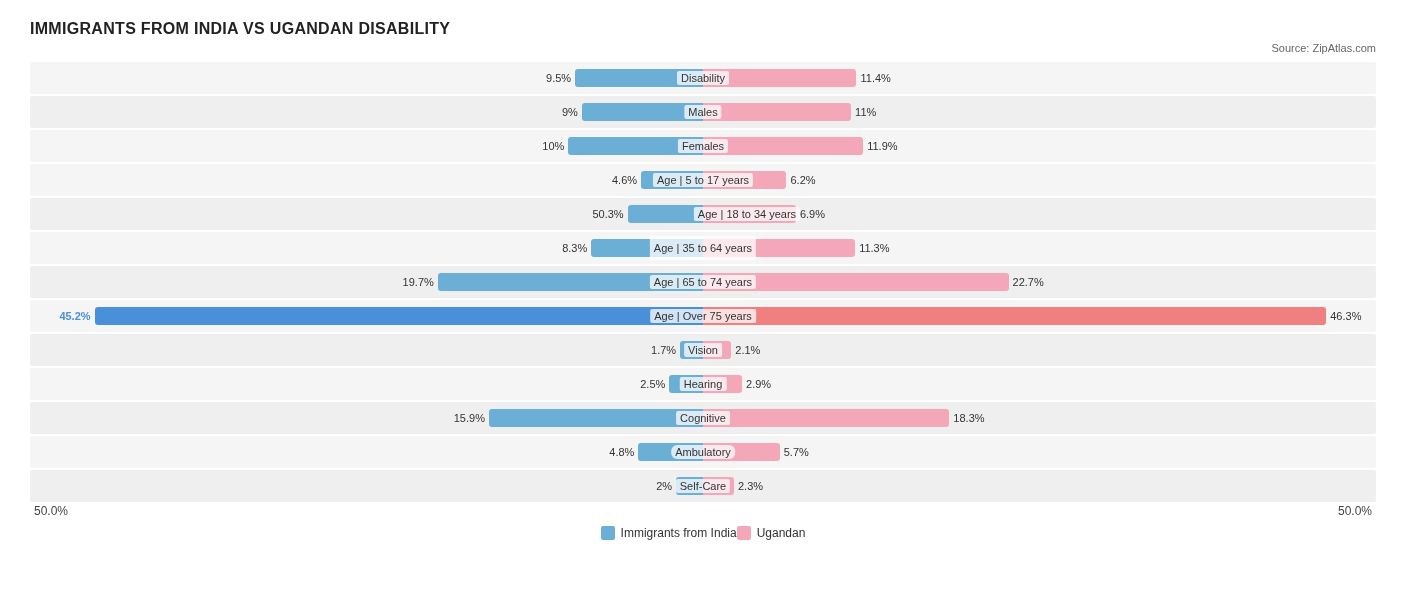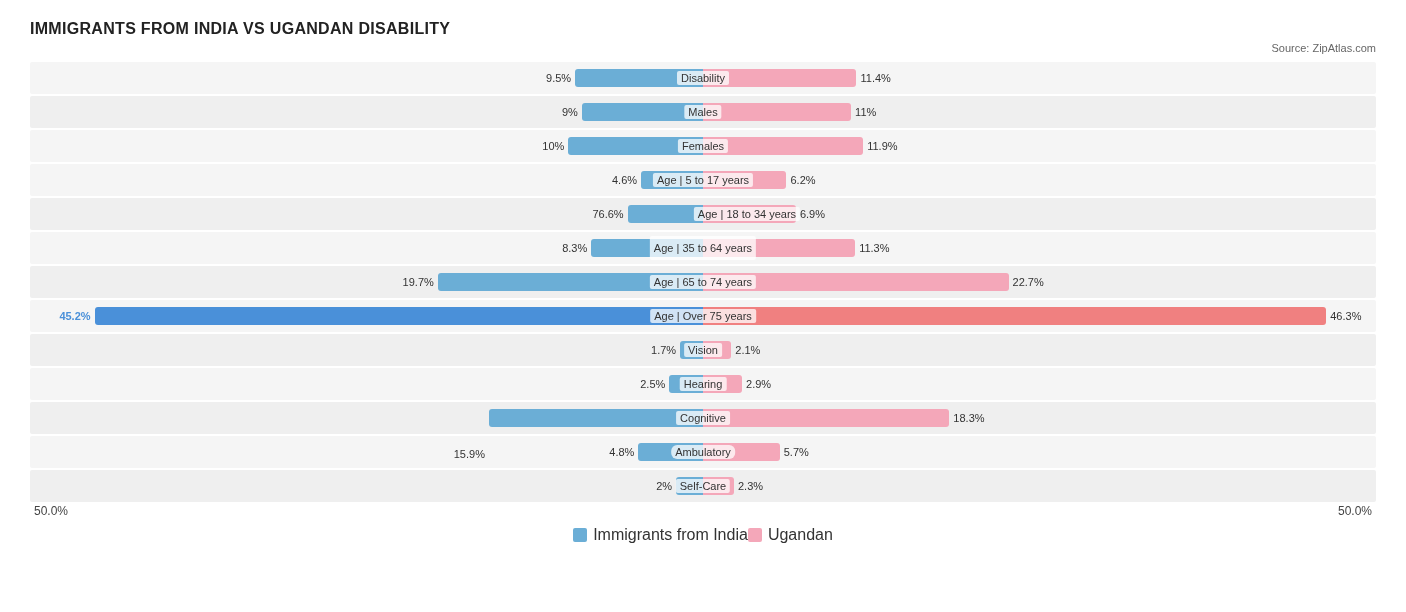--- a/index.html
+++ b/index.html
@@ -73,21 +73,21 @@
       display: flex;
       justify-content: space-between;
       font-size: 12px;
       color: #444;
       padding: 0 4px;
     }
     .legend {
       display: flex;
       justify-content: center;
       margin-top: 8px;
-      font-size: 16px;
+      font-size: 12px;
       color: #333;
     }
     .legend-item {
       display: flex;
       align-items: center;
       gap: 6px;
     }
     .legend-box {
       width: 14px;
       height: 14px;
@@ -130,21 +130,21 @@
       <div class="bar-left" style="right: 50%; width: 4.6%; background: rgb(107, 174, 214);"></div>
       <div class="bar-right" style="left: 50%; width: 6.2%; background: rgb(244, 167, 185);"></div>
       <div class="label-center" style="position: absolute; left: 50%; top: 50%; transform: translate(-50%, -50%); font-size: 11px; color: rgb(51, 51, 51); white-space: nowrap; z-index: 10; background: rgba(255, 255, 255, 0.75); padding: 1px 4px; border-radius: 2px;">Age | 5 to 17 years</div>
       <div style="position: absolute; right: 54.9%; top: 50%; transform: translateY(-50%); font-size: 11px; color: rgb(51, 51, 51); white-space: nowrap; z-index: 10; font-weight: normal;">4.6%</div>
       <div style="position: absolute; left: 56.5%; top: 50%; transform: translateY(-50%); font-size: 11px; color: rgb(51, 51, 51); white-space: nowrap; z-index: 10;">6.2%</div>
     </div>
     <div class="row" style="position: relative; height: 32px; margin-bottom: 2px; background: rgb(239, 239, 239); border-radius: 2px;">
       <div class="bar-left" style="right: 50%; width: 5.6%; background: rgb(107, 174, 214);"></div>
       <div class="bar-right" style="left: 50%; width: 6.9%; background: rgb(244, 167, 185);"></div>
       <div class="label-center" style="position: absolute; left: 50%; top: 50%; transform: translate(-50%, -50%); font-size: 11px; color: rgb(51, 51, 51); white-space: nowrap; z-index: 10; background: rgba(255, 255, 255, 0.75); padding: 1px 4px; border-radius: 2px; margin-left: 44px;">Age | 18 to 34 years</div>
-      <div style="position: absolute; right: 55.9%; top: 50%; transform: translateY(-50%); font-size: 11px; color: rgb(51, 51, 51); white-space: nowrap; z-index: 10; font-weight: normal;">76.6%</div>
+      <div style="position: absolute; right: 55.9%; top: 50%; transform: translateY(-50%); font-size: 11px; color: rgb(51, 51, 51); white-space: nowrap; z-index: 10; font-weight: normal;">50.3%</div>
       <div style="position: absolute; left: 57.2%; top: 50%; transform: translateY(-50%); font-size: 11px; color: rgb(51, 51, 51); white-space: nowrap; z-index: 10;">6.9%</div>
     </div>
     <div class="row" style="position: relative; height: 32px; margin-bottom: 2px; background: rgb(245, 245, 245); border-radius: 2px;">
       <div class="bar-left" style="right: 50%; width: 8.3%; background: rgb(107, 174, 214);"></div>
       <div class="bar-right" style="left: 50%; width: 11.3%; background: rgb(244, 167, 185);"></div>
       <div class="label-center" style="position: absolute; left: 50%; top: 50%; transform: translate(-50%, -50%); font-size: 11px; color: rgb(51, 51, 51); white-space: nowrap; z-index: 10; background: rgba(255, 255, 255, 0.75); padding: 6px 4px; border-radius: 2px;">Age | 35 to 64 years</div>
       <div style="position: absolute; right: 58.6%; top: 50%; transform: translateY(-50%); font-size: 11px; color: rgb(51, 51, 51); white-space: nowrap; z-index: 10; font-weight: normal;">8.3%</div>
       <div style="position: absolute; left: 61.6%; top: 50%; transform: translateY(-50%); font-size: 11px; color: rgb(51, 51, 51); white-space: nowrap; z-index: 10;">11.3%</div>
     </div>
     <div class="row" style="position: relative; height: 32px; margin-bottom: 2px; background: rgb(239, 239, 239); border-radius: 2px;">
@@ -172,21 +172,21 @@
       <div class="bar-left" style="right: 50%; width: 2.5%; background: rgb(107, 174, 214);"></div>
       <div class="bar-right" style="left: 50%; width: 2.9%; background: rgb(244, 167, 185);"></div>
       <div class="label-center" style="position: absolute; left: 50%; top: 50%; transform: translate(-50%, -50%); font-size: 11px; color: rgb(51, 51, 51); white-space: nowrap; z-index: 10; background: rgba(255, 255, 255, 0.75); padding: 1px 4px; border-radius: 2px;">Hearing</div>
       <div style="position: absolute; right: 52.8%; top: 50%; transform: translateY(-50%); font-size: 11px; color: rgb(51, 51, 51); white-space: nowrap; z-index: 10; font-weight: normal;">2.5%</div>
       <div style="position: absolute; left: 53.2%; top: 50%; transform: translateY(-50%); font-size: 11px; color: rgb(51, 51, 51); white-space: nowrap; z-index: 10;">2.9%</div>
     </div>
     <div class="row" style="position: relative; height: 32px; margin-bottom: 2px; background: rgb(239, 239, 239); border-radius: 2px;">
       <div class="bar-left" style="right: 50%; width: 15.9%; background: rgb(107, 174, 214);"></div>
       <div class="bar-right" style="left: 50%; width: 18.3%; background: rgb(244, 167, 185);"></div>
       <div class="label-center" style="position: absolute; left: 50%; top: 50%; transform: translate(-50%, -50%); font-size: 11px; color: rgb(51, 51, 51); white-space: nowrap; z-index: 10; background: rgba(255, 255, 255, 0.75); padding: 1px 4px; border-radius: 2px;">Cognitive</div>
-      <div style="position: absolute; right: 66.2%; top: 50%; transform: translateY(-50%); font-size: 11px; color: rgb(51, 51, 51); white-space: nowrap; z-index: 10; font-weight: normal; margin-top: 36px;">15.9%</div>
+      <div style="position: absolute; right: 66.2%; top: 50%; transform: translateY(-50%); font-size: 11px; color: rgb(51, 51, 51); white-space: nowrap; z-index: 10; font-weight: normal;">15.9%</div>
       <div style="position: absolute; left: 68.6%; top: 50%; transform: translateY(-50%); font-size: 11px; color: rgb(51, 51, 51); white-space: nowrap; z-index: 10;">18.3%</div>
     </div>
     <div class="row" style="position: relative; height: 32px; margin-bottom: 2px; background: rgb(245, 245, 245); border-radius: 2px;">
       <div class="bar-left" style="right: 50%; width: 4.8%; background: rgb(107, 174, 214);"></div>
       <div class="bar-right" style="left: 50%; width: 5.7%; background: rgb(244, 167, 185);"></div>
       <div class="label-center" style="position: absolute; left: 50%; top: 50%; transform: translate(-50%, -50%); font-size: 11px; color: rgb(51, 51, 51); white-space: nowrap; z-index: 10; background: rgba(255, 255, 255, 0.75); padding: 1px 4px; border-radius: 6px;">Ambulatory</div>
       <div style="position: absolute; right: 55.1%; top: 50%; transform: translateY(-50%); font-size: 11px; color: rgb(51, 51, 51); white-space: nowrap; z-index: 10; font-weight: normal;">4.8%</div>
       <div style="position: absolute; left: 56%; top: 50%; transform: translateY(-50%); font-size: 11px; color: rgb(51, 51, 51); white-space: nowrap; z-index: 10;">5.7%</div>
     </div>
     <div class="row" style="position: relative; height: 32px; margin-bottom: 2px; background: rgb(239, 239, 239); border-radius: 2px;">

